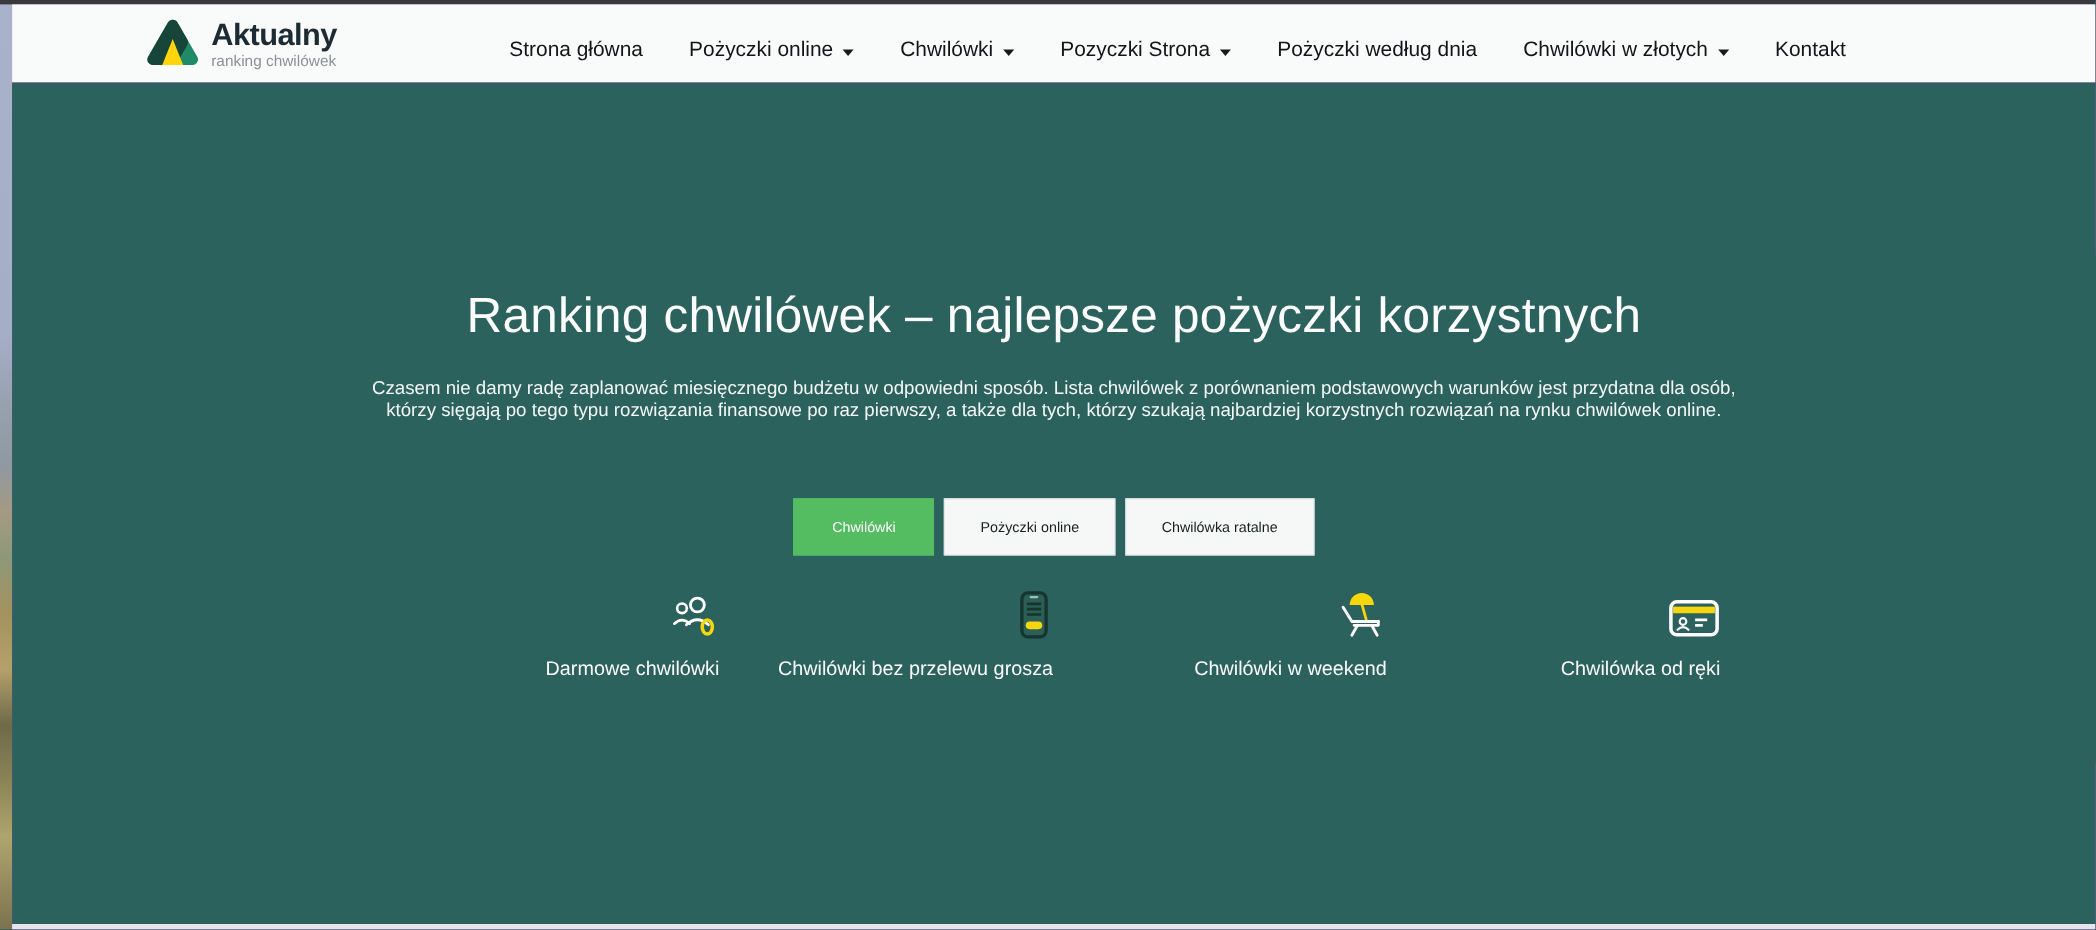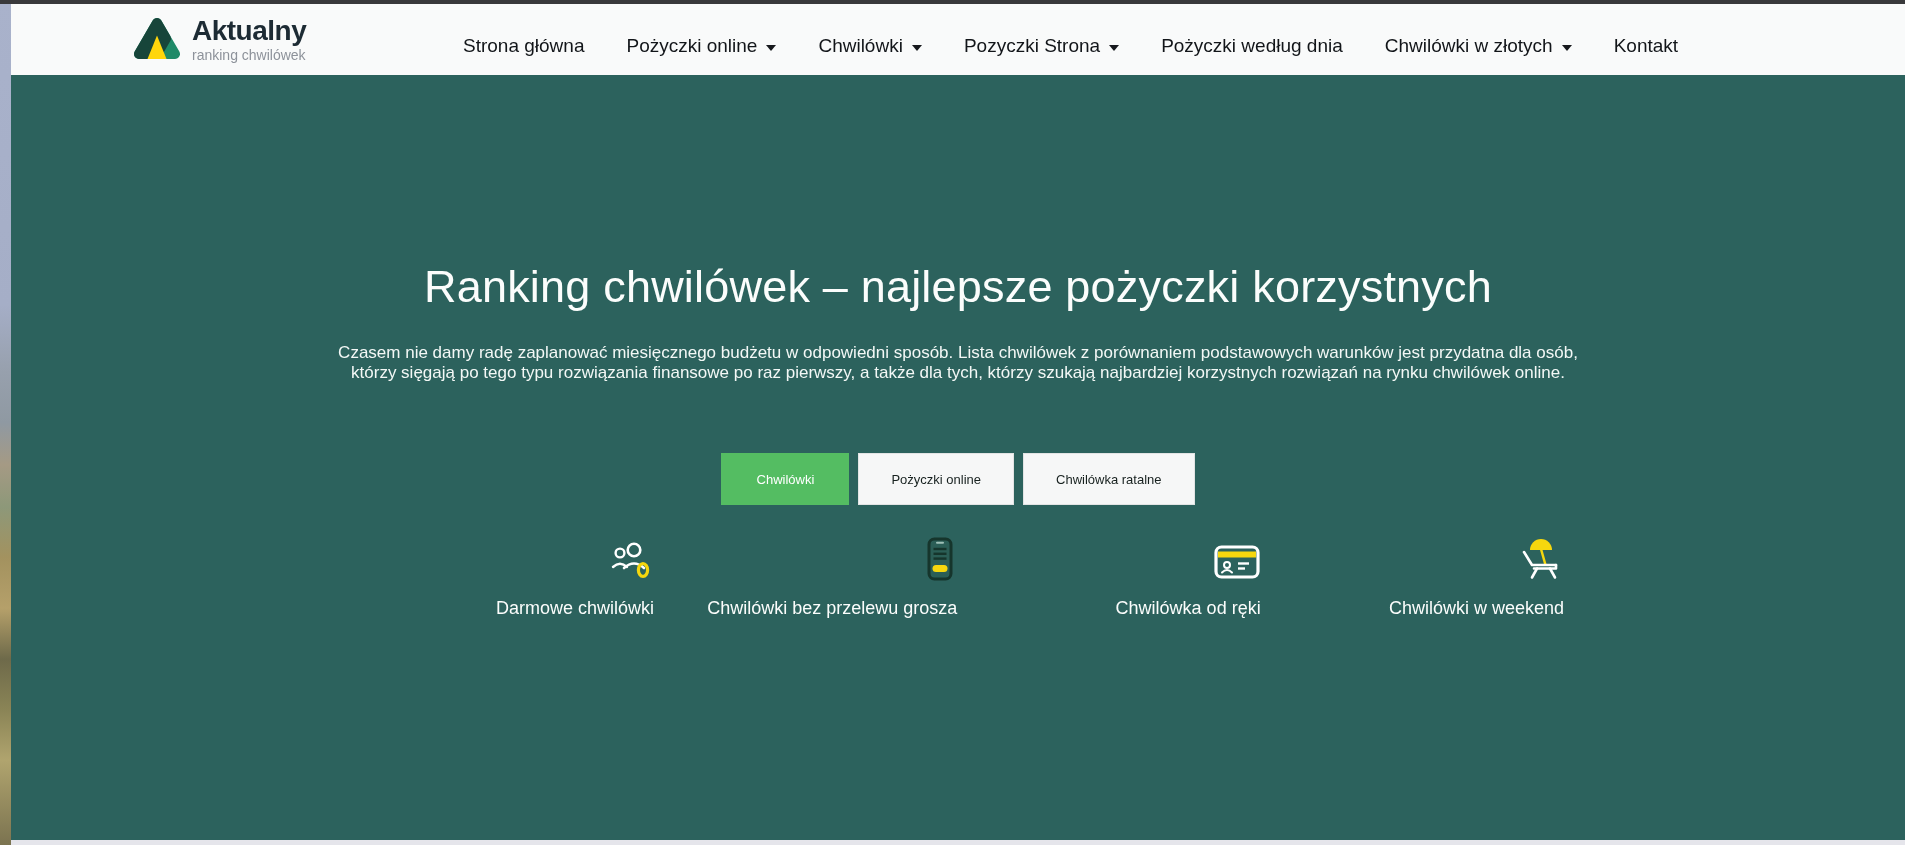--- a/index.html
+++ b/index.html
@@ -159,43 +159,43 @@
                 <line x1="10.5" y1="16.8" x2="23.5" y2="16.8" stroke="#16352c" stroke-width="2.4"></line>
                 <line x1="10.5" y1="21.6" x2="23.5" y2="21.6" stroke="#16352c" stroke-width="2.4"></line>
                 <rect x="9.5" y="28" width="15" height="7" rx="3.5" fill="#f6d70e"></rect>
               </svg>
             </span>
             <span class="feature-label">Chwilówki bez przelewu grosza</span>
           </div>
 
           <div class="feature">
             <span class="icon-box">
+              <svg width="46" height="44" viewBox="0 0 46 44">
+                <line x1="23" y1="12" x2="27.5" y2="28" stroke="#f6d70e" stroke-width="2.5"></line>
+                <path d="M12 13 a11 11 0 0 1 22 0 z" fill="#f6d70e"></path>
+                <path d="M6 15 l8 13 h24" fill="none" stroke="#ffffff" stroke-width="2.6" stroke-linecap="round" stroke-linejoin="round"></path>
+                <path d="M16 31.5 h22 v-3.5" fill="none" stroke="#ffffff" stroke-width="2.6" stroke-linecap="round" stroke-linejoin="round"></path>
+                <line x1="19" y1="31.5" x2="14" y2="40.5" stroke="#ffffff" stroke-width="2.6" stroke-linecap="round"></line>
+                <line x1="32" y1="31.5" x2="37" y2="40.5" stroke="#ffffff" stroke-width="2.6" stroke-linecap="round"></line>
+              </svg>
+            </span>
+            <span class="feature-label">Chwilówki w weekend</span>
+          </div>
+
+          <div class="feature">
+            <span class="icon-box">
               <svg width="48" height="38" viewBox="0 0 48 38">
                 <rect x="3" y="4" width="42" height="30" rx="5.5" fill="none" stroke="#ffffff" stroke-width="3.2"></rect>
                 <rect x="5" y="8.5" width="38" height="6" fill="#f6d70e"></rect>
                 <circle cx="14" cy="22" r="3" fill="none" stroke="#ffffff" stroke-width="2"></circle>
                 <path d="M9 29.5 q5 -5 10 0" fill="none" stroke="#ffffff" stroke-width="2" stroke-linecap="round"></path>
                 <line x1="25" y1="20.5" x2="36" y2="20.5" stroke="#ffffff" stroke-width="2.4"></line>
                 <line x1="25" y1="25.5" x2="32" y2="25.5" stroke="#ffffff" stroke-width="2.4"></line>
               </svg>
             </span>
             <span class="feature-label">Chwilówka od ręki</span>
           </div>
-
-          <div class="feature">
-            <span class="icon-box">
-              <svg width="46" height="44" viewBox="0 0 46 44">
-                <line x1="23" y1="12" x2="27.5" y2="28" stroke="#f6d70e" stroke-width="2.5"></line>
-                <path d="M12 13 a11 11 0 0 1 22 0 z" fill="#f6d70e"></path>
-                <path d="M6 15 l8 13 h24" fill="none" stroke="#ffffff" stroke-width="2.6" stroke-linecap="round" stroke-linejoin="round"></path>
-                <path d="M16 31.5 h22 v-3.5" fill="none" stroke="#ffffff" stroke-width="2.6" stroke-linecap="round" stroke-linejoin="round"></path>
-                <line x1="19" y1="31.5" x2="14" y2="40.5" stroke="#ffffff" stroke-width="2.6" stroke-linecap="round"></line>
-                <line x1="32" y1="31.5" x2="37" y2="40.5" stroke="#ffffff" stroke-width="2.6" stroke-linecap="round"></line>
-              </svg>
-            </span>
-            <span class="feature-label">Chwilówki w weekend</span>
-          </div>
         </div>
     </div>
 
     <div class="bottom-strip"></div>
   </div>
 </div>
 
 </body></html>

